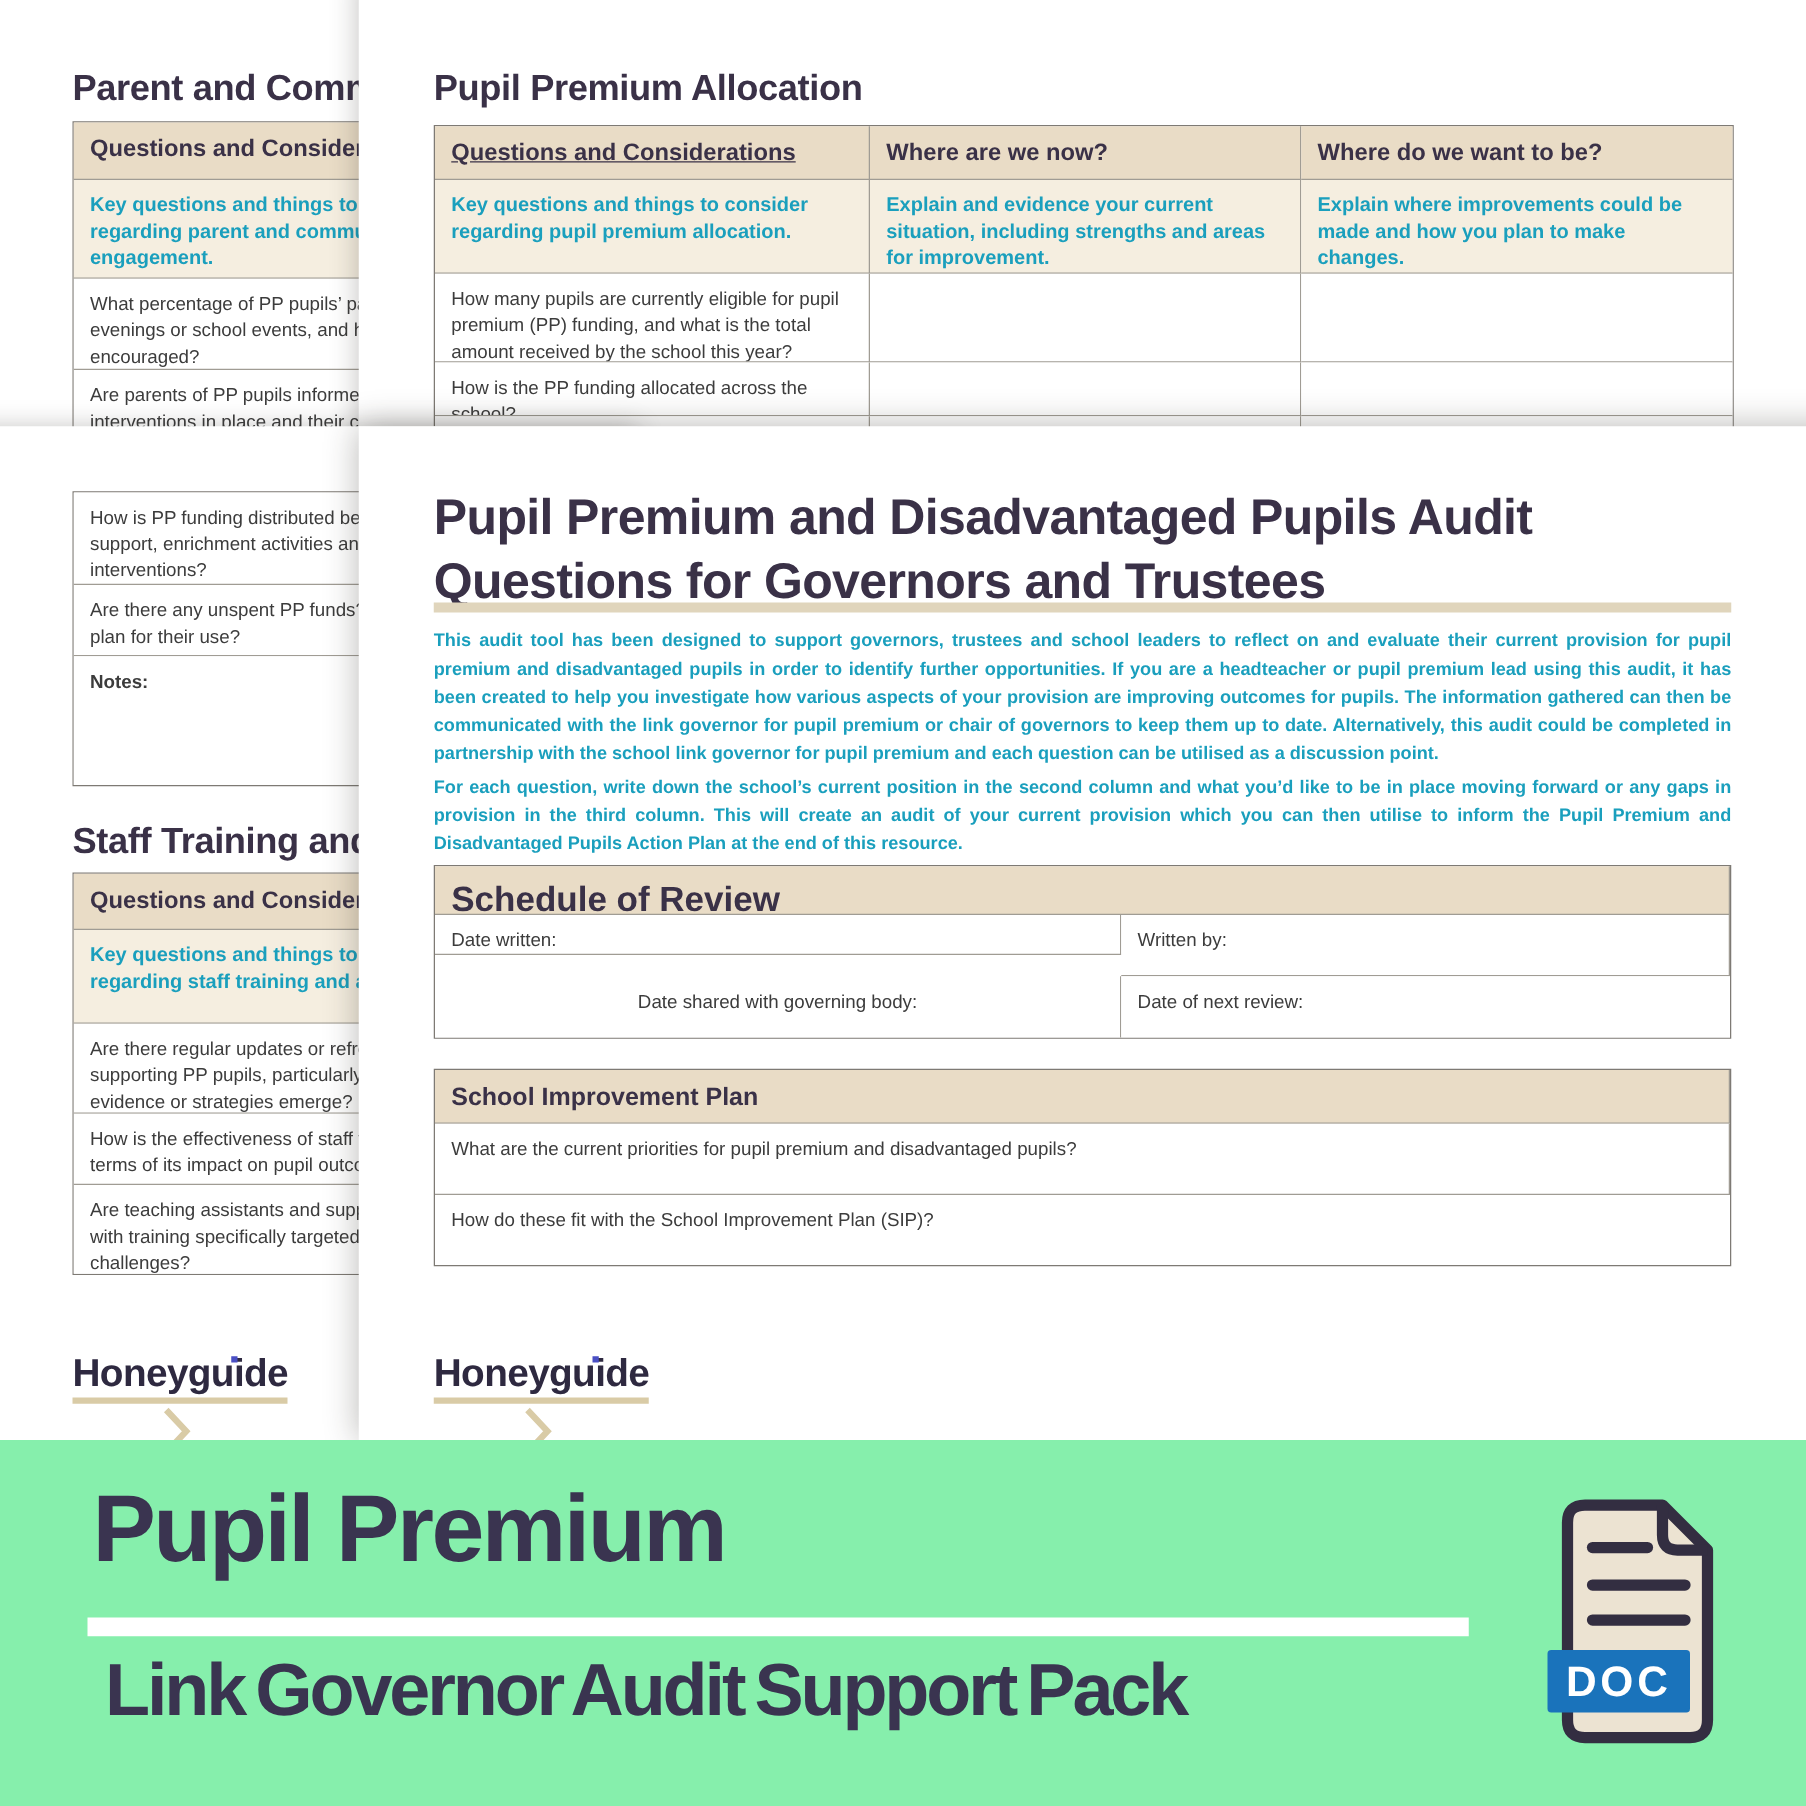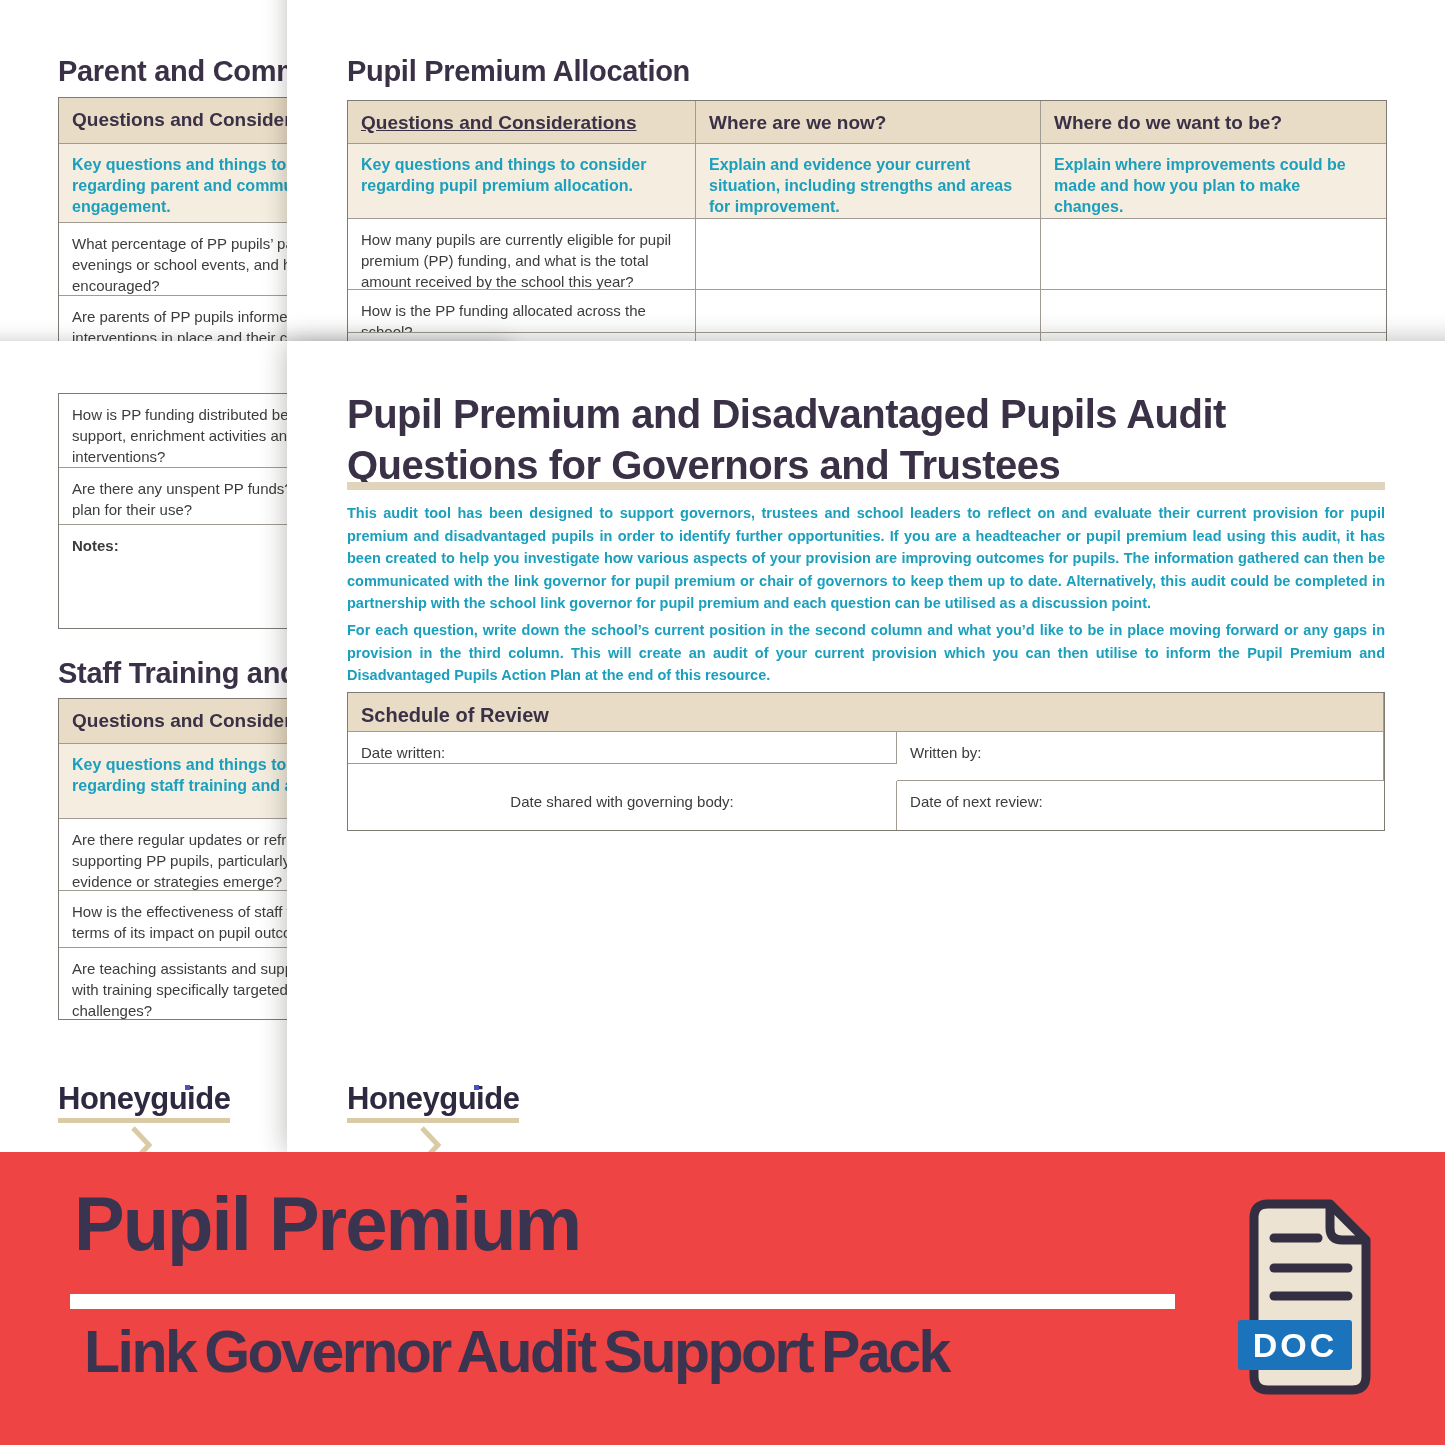--- a/index.html
+++ b/index.html
@@ -35,21 +35,21 @@
   #intro-1 { top:161px; }
   #intro-2 { top:278px; }
 
   
   .hg { position:absolute; display:flex; align-items:center;flex-direction:column; }
   .hg-text { position:relative; font-weight:700; font-size:31px; letter-spacing:-0.5px; color:#2e2940; border-bottom:5px solid #d9cba6; padding-bottom:1px; }
   .hg-dot { position:absolute; left:127px; top:4px; width:5px; height:5px; background:#4a4fc4; }
   .hg-arrow { margin-left:-4px; margin-top:2px; }
 
   
-  #banner { position:absolute; left:0; top:1152px; width:1445px; height:293px; background:#ef4444; z-index:10; }
+  #banner { position:absolute; left:0; top:1152px; width:1445px; height:293px; background:#86efac; z-index:10; }
   #banner-title { position:absolute; left:74px; top:28px; font-size:76px; font-weight:700; color:#3a3450; letter-spacing:-2px; }
   #banner-bar { position:absolute; left:70px; top:142px; width:1105px; height:15px; background:#ffffff; }
   #banner-sub { position:absolute; left:84px; top:166px; font-size:59px; font-weight:700; color:#3a3450; letter-spacing:-2.5px; word-spacing:-5px; }
   #doc-icon { position:absolute; left:1232px; top:44px; }
 </style>
 </head>
 <body>
 
 <div id="stage">
 
@@ -132,29 +132,34 @@
   </div>
 
   <div class="page" id="page-d">
     <div id="front-title">Pupil Premium and Disadvantaged Pupils Audit
 Questions for Governors and Trustees</div>
     <div id="front-rule"></div>
     <p class="intro" id="intro-1">This audit tool has been designed to support governors, trustees and school leaders to reflect on and evaluate their current provision for pupil premium and disadvantaged pupils in order to identify further opportunities. If you are a headteacher or pupil premium lead using this audit, it has been created to help you investigate how various aspects of your provision are improving outcomes for pupils. The information gathered can then be communicated with the link governor for pupil premium or chair of governors to keep them up to date. Alternatively, this audit could be completed in partnership with the school link governor for pupil premium and each question can be utilised as a discussion point.</p>
     <p class="intro" id="intro-2">For each question, write down the school’s current position in the second column and what you’d like to be in place moving forward or any gaps in provision in the third column. This will create an audit of your current provision which you can then utilise to inform the Pupil Premium and Disadvantaged Pupils Action Plan at the end of this resource.</p>
 
     <div class="atable" style="left:60px;top:351px;width:1038px;">
-      <div class="acell thead" style="height:39px;font-size:20px;">Schedule of Review</div>
+      <div class="acell thead" style="height:39px;font-size:28px;">Schedule of Review</div>
       <div class="grid2">
         <div class="acell tbody" style="height:32px;">Date written:</div>
         <div class="acell tbody" style="height:49px;">Written by:</div>
         <div class="acell tbody" style="height:49px;border-bottom:none;text-align:center;">Date shared with governing body:</div>
         <div class="acell tbody" style="height:49px;border-bottom:none;">Date of next review:</div>
       </div>
     </div>
 
+    <div class="atable" style="left:60px;top:514px;width:1038px;">
+      <div class="acell thead" style="height:43px;font-size:20px;">School Improvement Plan</div>
+      <div class="acell tbody" style="height:57px;">What are the current priorities for pupil premium and disadvantaged pupils?</div>
+      <div class="acell tbody" style="height:56px;border-bottom:none;">How do these fit with the School Improvement Plan (SIP)?</div>
+    </div>
 
     <div class="hg" style="left:60px;top:740px;">
       <span class="hg-text">Honeyguide</span>
       <span class="hg-dot"></span>
       <svg class="hg-arrow" width="24" height="40" viewBox="0 0 24 40">
         <polyline points="3,3 19,20 3,37" fill="none" stroke="#d9cba6" stroke-width="5"></polyline>
       </svg>
     </div>
   </div>
 

